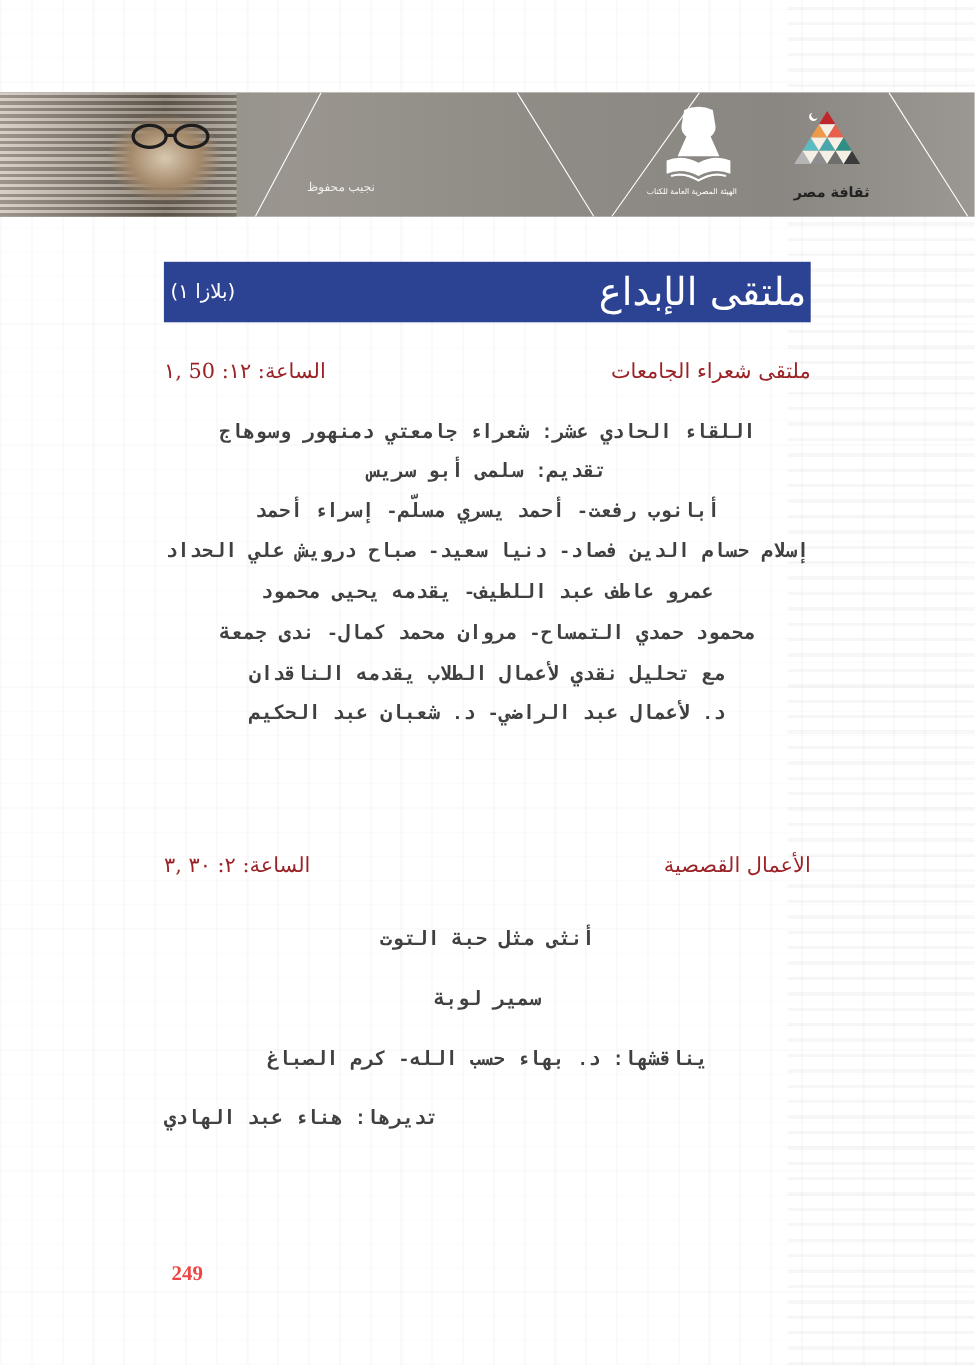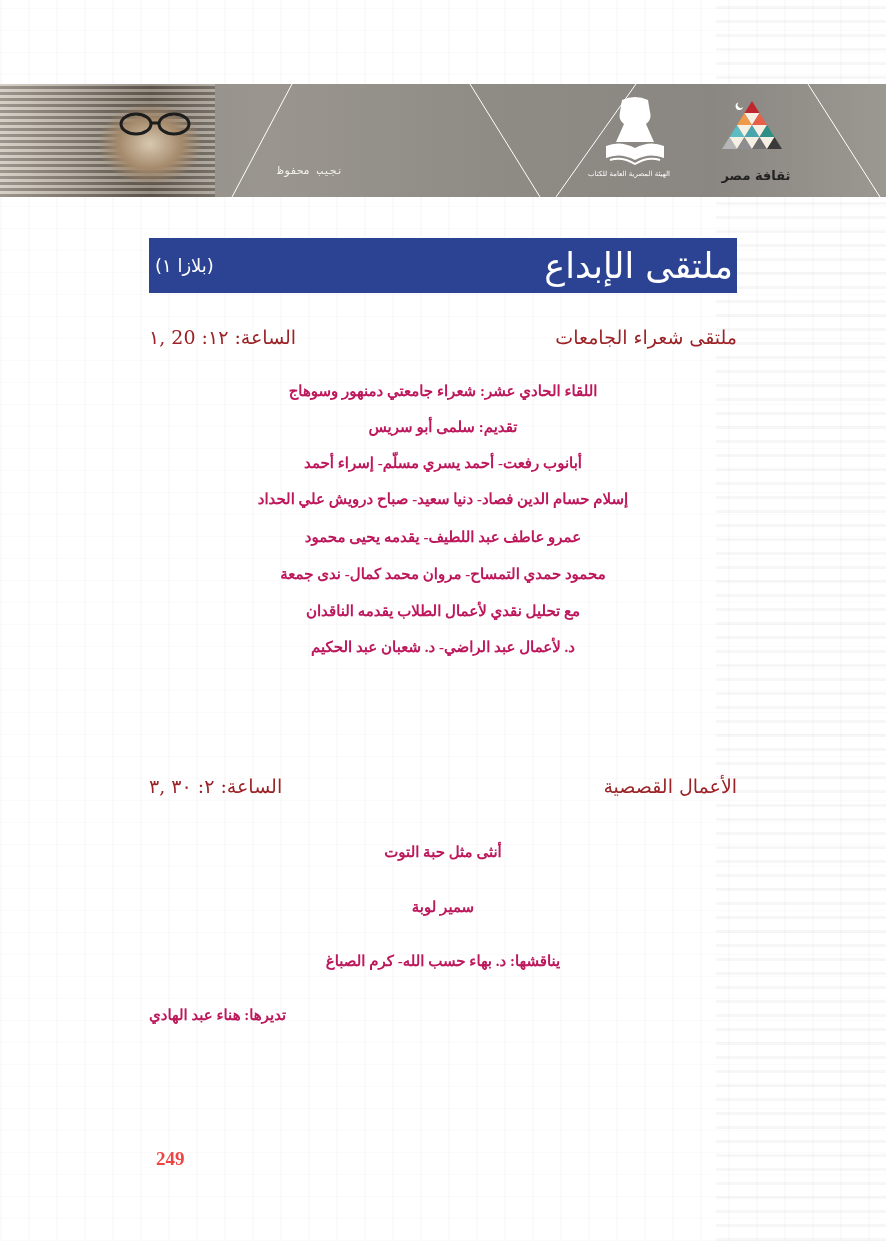--- a/index.html
+++ b/index.html
@@ -37,21 +37,21 @@
   .banner .glasses {
     position: absolute; left: 118px; top: 28px; width: 78px; height: 24px;
   }
   .banner .quote {
     position: absolute; left: 300px; top: 4px; width: 150px; height: 100px;
     color: #ffffff; font-family: "DejaVu Serif", serif; font-style: italic;
     text-align: right; direction: rtl; line-height: 26px; font-size: 22px;
   }
   .banner .quote-author {
     position: absolute; left: 270px; top: 80px; width: 80px;
-    color: #f1efec; font-family: Liberation Mono, monospace; font-size: 11px;
+    color: #f1efec; font-family: Liberation Sans, sans-serif; font-size: 11px;
     text-align: center; direction: rtl;
   }
   .banner .gebo-logo {
     position: absolute; left: 592px; top: 12px; width: 86px; height: 88px;
   }
   .banner .gebo-caption {
     position: absolute; left: 588px; top: 86px; width: 96px;
     color: #ffffff; font-family: "DejaVu Sans", sans-serif; font-size: 7px;
     text-align: left; direction: rtl; white-space: nowrap;
   }
@@ -79,21 +79,21 @@
   .session-head {
     position: absolute; left: 149px; width: 588px; height: 30px;
     direction: rtl; display: flex; justify-content: space-between; align-items: center;
     color: #9b2226; font-family: "DejaVu Serif", serif; font-size: 19px;
   }
   .session-head .time { direction: rtl; }
 
   .line {
     position: absolute; left: 149px; width: 588px;
     direction: rtl; text-align: center;
-    color: #be185d; font-family: Liberation Serif, serif; font-size: 15px; font-weight: bold;
+    color: #404040; font-family: Liberation Mono, monospace; font-size: 18px; font-weight: bold;
     white-space: nowrap;
   }
   .line.left  { text-align: left; }
 
   .page-number {
     position: absolute; left: 136px; top: 1148px;
     color: #ef4444; font-family: "Liberation Serif", serif; font-size: 19px; font-weight: bold; margin-left: 20px;
   }
 </style>
 </head>
@@ -152,21 +152,21 @@
   <div class="thaqafa-caption">ثقافة مصر</div>
 </div>
 
 <div class="title-bar">
   <span class="title-main">ملتقى الإبداع</span>
   <span class="title-venue">(بلازا ١)</span>
 </div>
 
 <div class="session-head" style="top:322px">
   <span>ملتقى شعراء الجامعات</span>
-  <span class="time">الساعة: ١٢: 20 ,١</span>
+  <span class="time">الساعة: ١٢: 50 ,١</span>
 </div>
 <div class="line" style="top:382px">اللقاء الحادي عشر: شعراء جامعتي دمنهور وسوهاج</div>
 <div class="line" style="top:418px">تقديم: سلمى أبو سريس</div>
 <div class="line" style="top:454px">أبانوب رفعت- أحمد يسري مسلّم- إسراء أحمد</div>
 <div class="line" style="top:490px">إسلام حسام الدين فصاد- دنيا سعيد- صباح درويش علي الحداد</div>
 <div class="line" style="top:528px">عمرو عاطف عبد اللطيف- يقدمه يحيى محمود</div>
 <div class="line" style="top:565px">محمود حمدي التمساح- مروان محمد كمال- ندى جمعة</div>
 <div class="line" style="top:602px">مع تحليل نقدي لأعمال الطلاب يقدمه الناقدان</div>
 <div class="line" style="top:638px">د. لأعمال عبد الراضي- د. شعبان عبد الحكيم</div>
 

